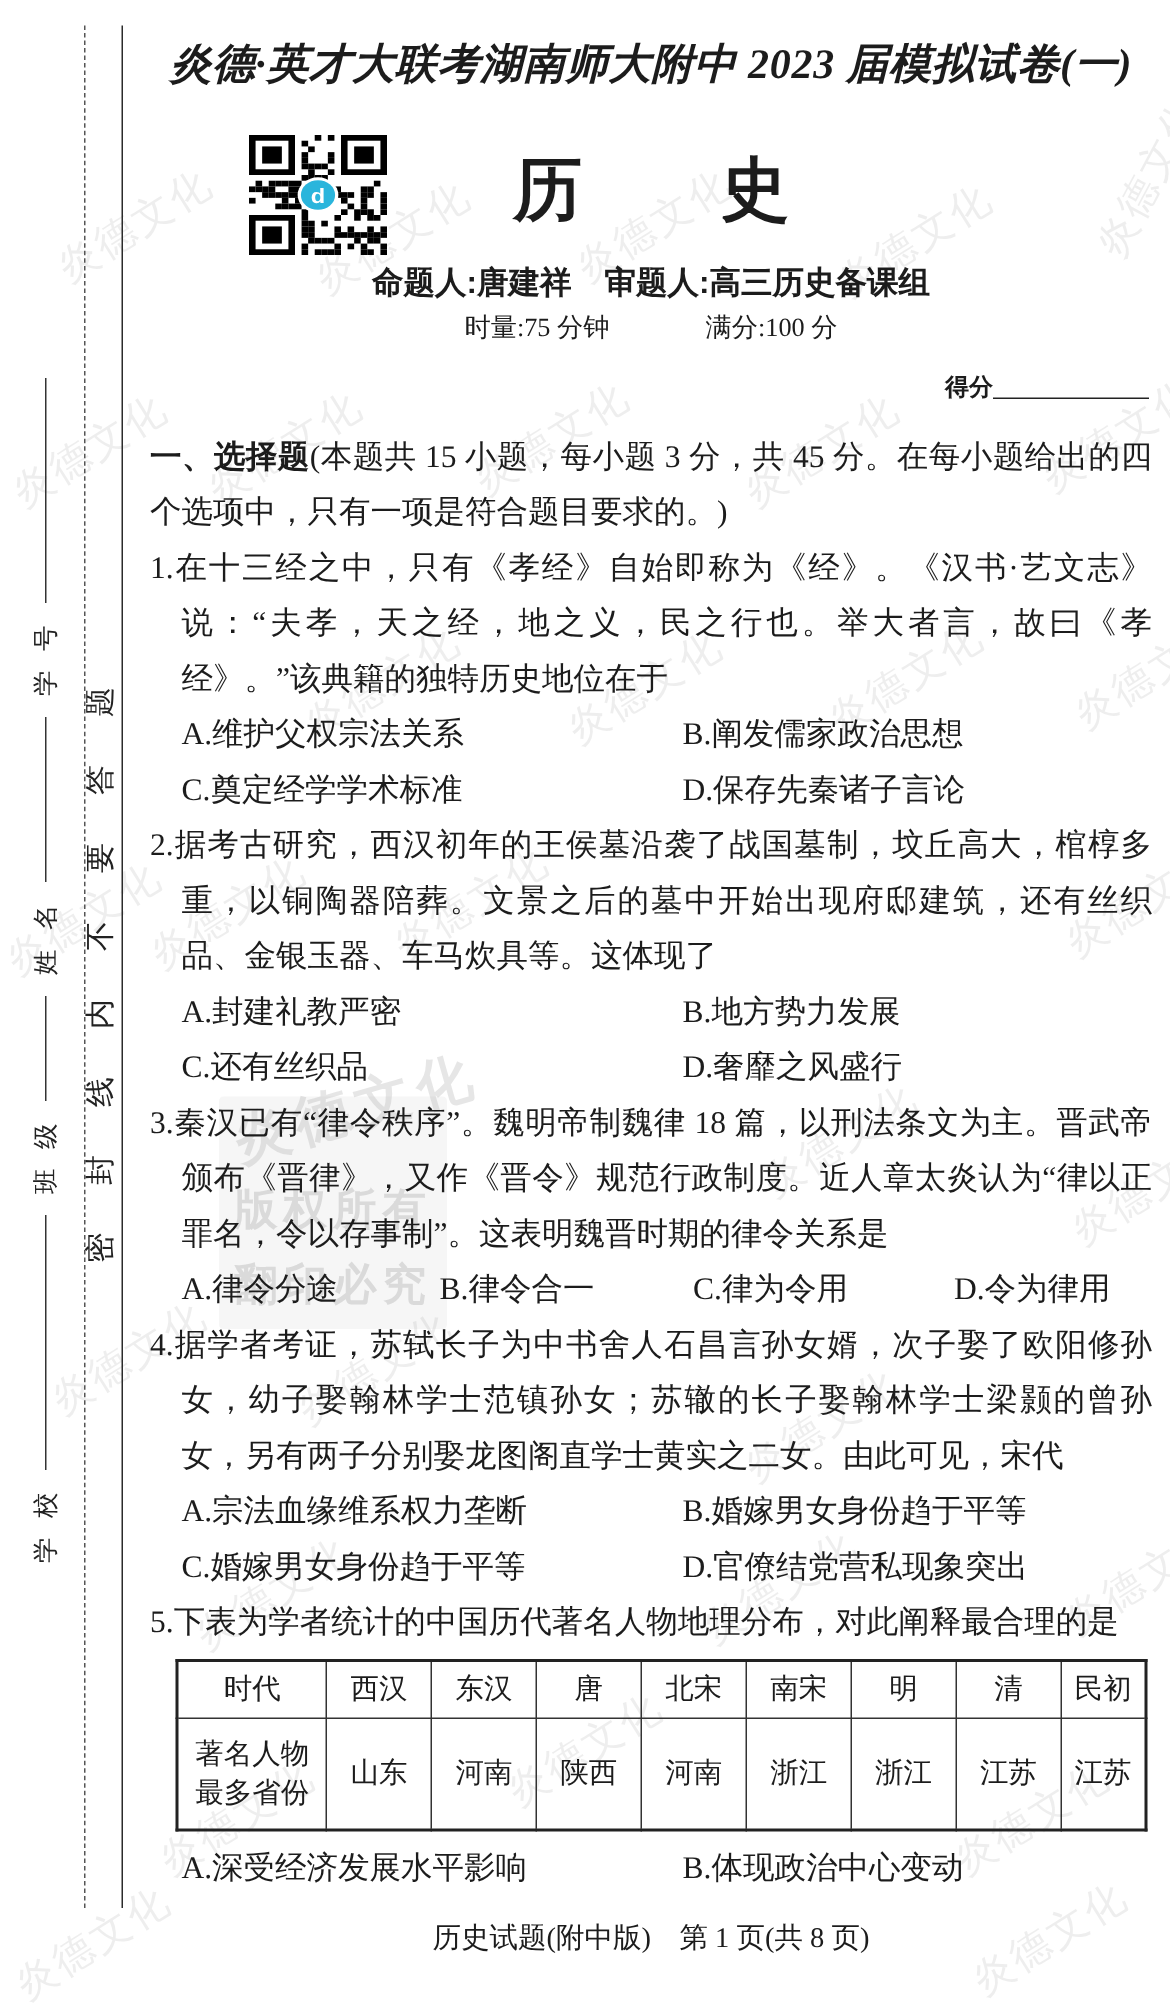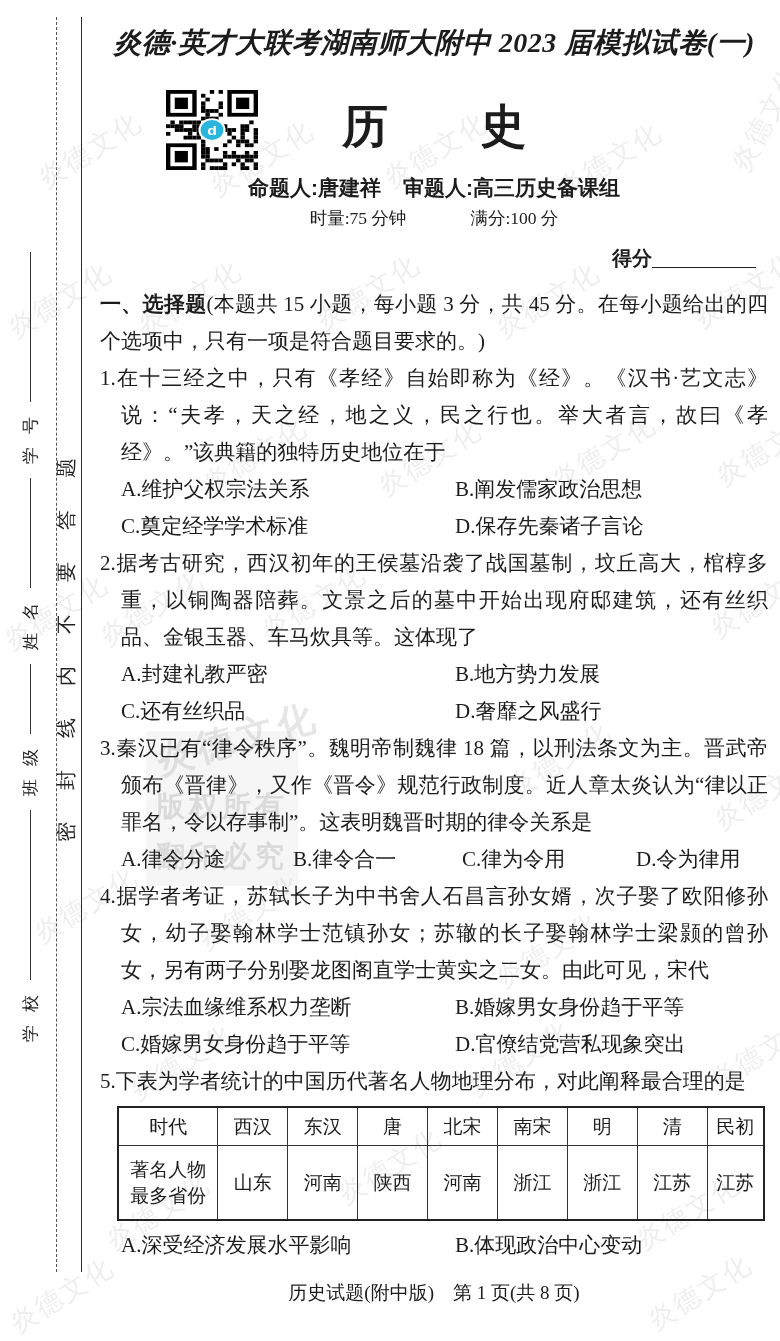--- a/index.html
+++ b/index.html
@@ -49,23 +49,23 @@
   .subject{position:absolute;left:0;top:72px;width:100%;text-align:center;
     font-family:"Liberation Sans","DejaVu Sans",sans-serif;
     font-size:46px;font-weight:bold;margin:0;}
   .setters{position:absolute;left:0;top:150px;width:100%;text-align:center;
     font-family:"Liberation Sans","DejaVu Sans",sans-serif;
     font-size:21px;font-weight:bold;}
   .setters .gap{display:inline-block;width:22px;}
   .duration{position:absolute;left:0;top:182px;width:100%;text-align:center;
     font-size:17.5px;}
   .duration .gap{display:inline-block;width:64px;}
-  .score-row{position:absolute;right:12px;top:221px;
-    font-family:"Liberation Sans","DejaVu Sans",sans-serif;
-    font-size:20px;font-weight:bold;}
+  .score-row{position:absolute;right:2px;top:221px;
+    font-family:"Liberation Sans","DejaVu Sans",sans-serif;
+    font-size:16px;font-weight:bold;}
   .score-line{display:inline-block;width:104px;border-bottom:1.6px solid #222;
     height:20px;vertical-align:-3px;}
   
   .paper{font-size:21px;line-height:37px;text-align:justify;}
   .paper p{margin:0;}
   .sec-title{font-family:Liberation Serif, serif;font-weight:bold;}
   .q{padding-left:21px;text-indent:-21px;}
   .orow{display:flex;padding-left:21px;}
   .orow .o1{width:334px;flex:0 0 auto;}
   .orow .o2{flex:1;}

